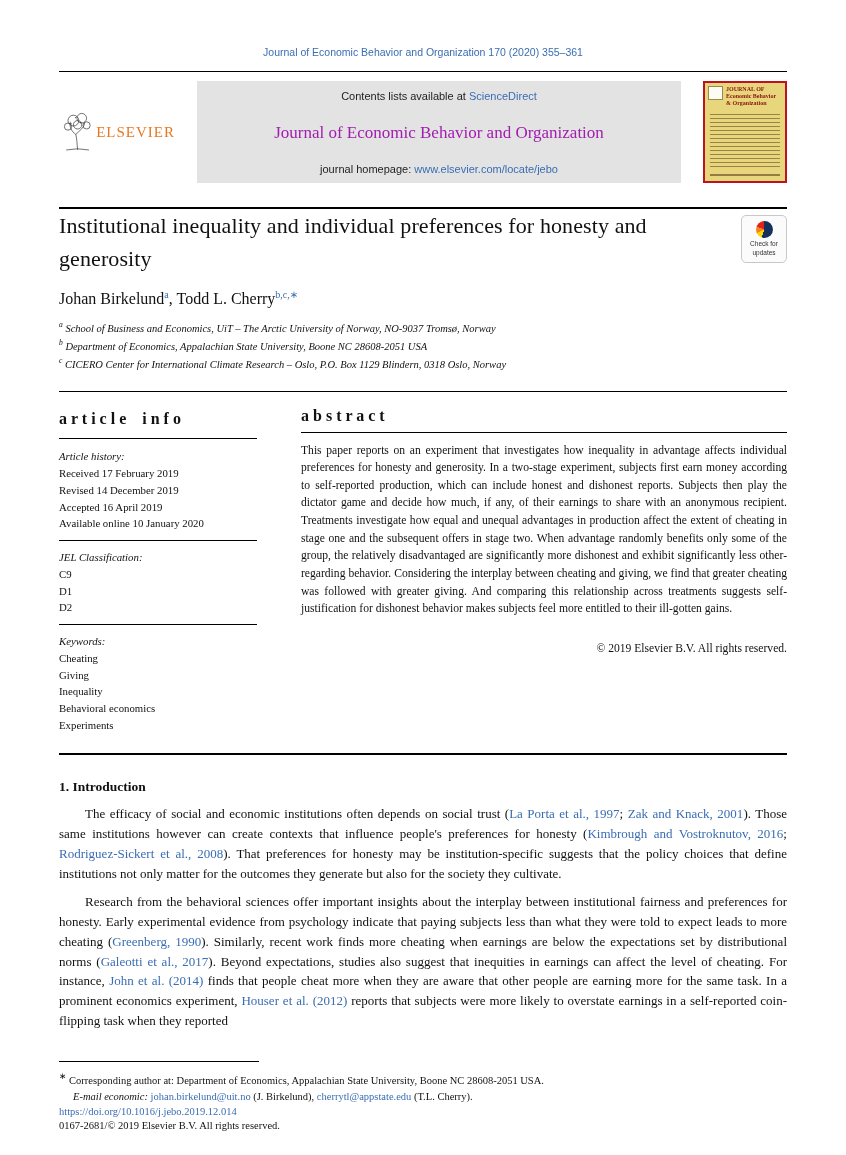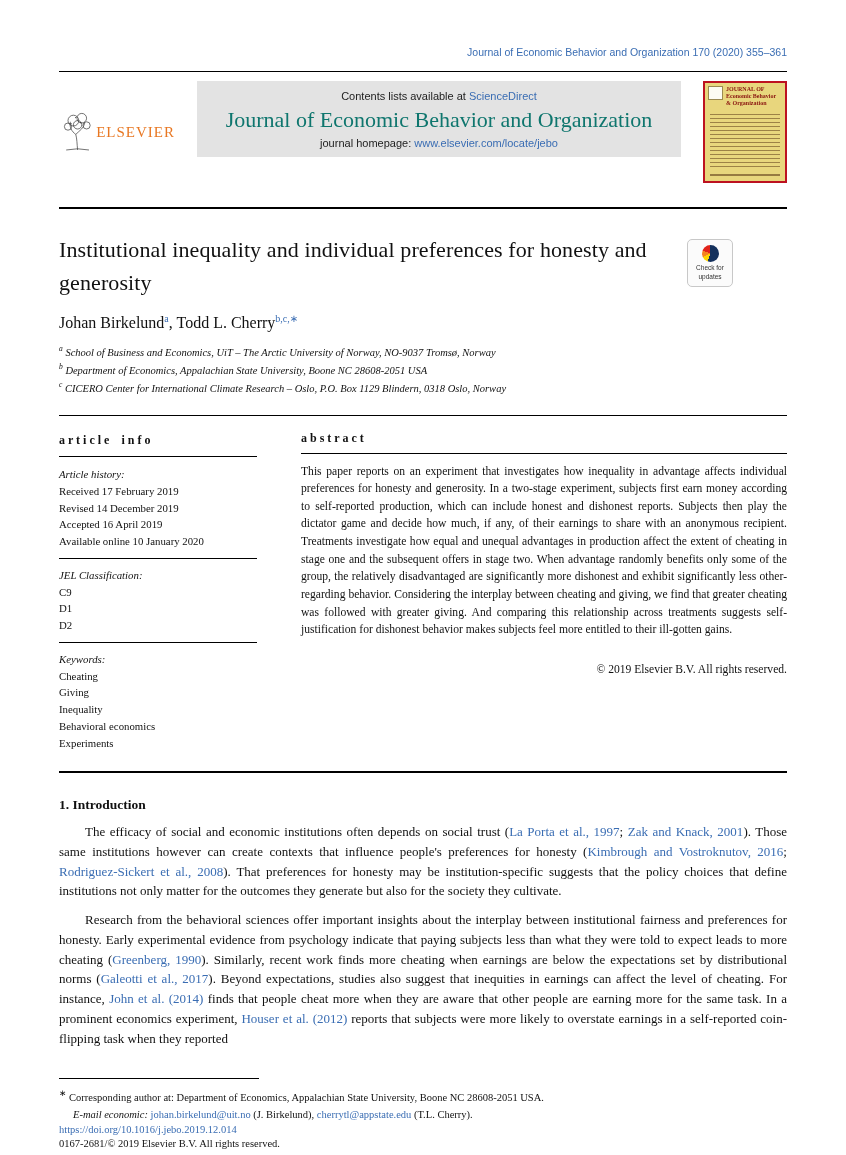--- a/index.html
+++ b/index.html
@@ -7,50 +7,50 @@
     --elsevier-orange:#e87722;
     --cover-bg:#e8d67d;
     --cover-border:#bd1220;
     --cover-text:#8a1510;
   }
   *{box-sizing:border-box;margin:0;padding:0;}
   html,body{background:#ffffff;}
   body{font-family:"Liberation Serif", serif;color:#111;}
   .page{width:846px;min-height:1155px;margin:0 auto;padding:46px 59px 26px;}
   .link,.ilink{color:var(--link-color);text-decoration:none;cursor:pointer;}
-  .cite-line{text-align:right;font-family:"Liberation Sans", sans-serif;font-size:10.5px;color:var(--link-color);}
+  .cite-line{text-align:center;font-family:"Liberation Sans", sans-serif;font-size:10.5px;color:var(--link-color);}
   .rule{height:1px;background:#000;}
   .rule.top{margin-top:13px;}
   .rule.thick{height:2px;}
   .rule.below-affil{margin-top:18px;}
   .masthead{display:flex;margin-top:9px;align-items:stretch;}
   .brand{width:116px;display:flex;flex-direction:row;align-items:center;justify-content:space-between;padding:1px 0;}
   .brand-word{font-size:15px;color:var(--elsevier-orange);letter-spacing:1px;}
-  .banner{flex:1;background:#e3e3e3;margin:0 22px;height:76px;padding:9px 8px 8px;display:flex;flex-direction:column;justify-content:space-between;text-align:center;}
+  .banner{flex:1;background:#e3e3e3;margin:0 22px;height:102px;padding:9px 8px 8px;display:flex;flex-direction:column;justify-content:space-between;text-align:center;}
   .contents-line,.homepage-line{font-family:"Liberation Sans", sans-serif;font-size:11px;color:#222;}
-  .journal-name{font-size:22px;color:#0f766e;}
+  .journal-name{font-size:17px;color:#a21caf;}
   .cover{width:84px;height:102px;background:var(--cover-border);padding:2px;}
   .cover-inner{background:var(--cover-bg);width:100%;height:100%;padding:3px;}
   .cover-top{display:flex;gap:3px;align-items:flex-start;}
   .cover-stamp{width:15px;height:14px;background:#fcfcf2;border:1px solid #9a8a50;flex:0 0 auto;}
   .cover-title{font-size:6px;font-weight:bold;color:var(--cover-text);line-height:1.2;text-align:left;}
   .cover-lines{margin:6px 2px 0;height:56px;background:repeating-linear-gradient(to bottom, rgba(95,60,25,0.55) 0 1px, transparent 1px 4px);}
   .cover-footline{margin:4px 2px 0;height:2px;background:rgba(95,60,25,0.6);}
-  .title-row{display:flex;margin-top:24px;}
+  .title-row{display:flex;justify-content:space-between;}
   .title{font-weight:normal;font-size:22px;line-height:1.5;max-width:628px;letter-spacing:0.1px;}
   .check-badge{width:46px;height:48px;border:1px solid #c8c8c8;border-radius:5px;background:#fbfbfb;display:flex;flex-direction:column;align-items:center;justify-content:center;gap:2px;margin-top:6px;}
   .check-circle{width:17px;height:17px;border-radius:50%;background:conic-gradient(#14305c 0 200deg,#ffd400 200deg 245deg,#f58220 245deg 290deg,#e2231a 290deg 360deg);}
   .check-text{font-family:"Liberation Sans", sans-serif;font-size:6.5px;line-height:1.25;text-align:center;color:#333;width:36px;}
   .authors{margin-top:14px;font-size:16px;}
   .authors sup{color:var(--link-color);font-size:10px;}
   .affiliations{margin-top:11px;}
   .affil{font-style:italic;font-size:10.5px;line-height:1.55;}
   .affil sup{font-size:7.5px;}
   .info-section{display:grid;grid-template-columns:198px 1fr;column-gap:44px;margin-top:15px;}
-  .col-heading{font-weight:bold;font-size:12px;}
+  .col-heading{font-weight:bold;font-size:16px;}
   .heading-rule{height:1px;background:#000;margin:7px 0 9px;}
   .block-rule{height:1px;background:#000;margin:8px 0;}
   .col-left{font-size:10.8px;line-height:1.55;}
   .info-label{font-style:italic;}
   .abstract-text{font-size:11.6px;line-height:1.52;text-align:justify;}
   .abstract-copyright{font-size:11.6px;text-align:right;margin-top:24px;}
   .section-rule{height:2px;background:#000;margin-top:20px;}
   .intro-heading{margin-top:24px;font-size:13.5px;font-weight:bold;}
   .body-par{font-size:13px;line-height:1.52;text-align:justify;margin-top:9px;}
   .body-par.indent{text-indent:26px;}

